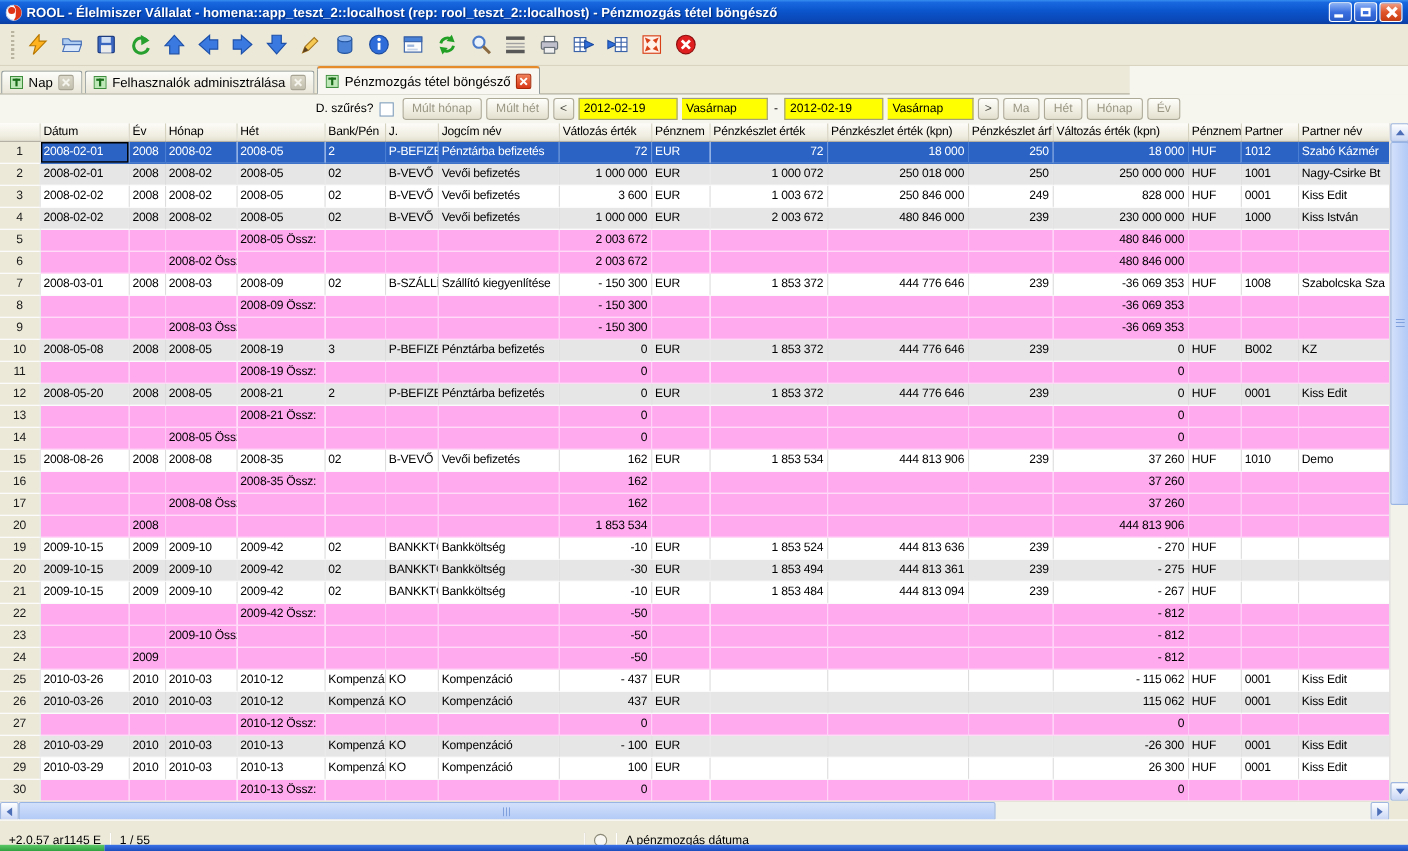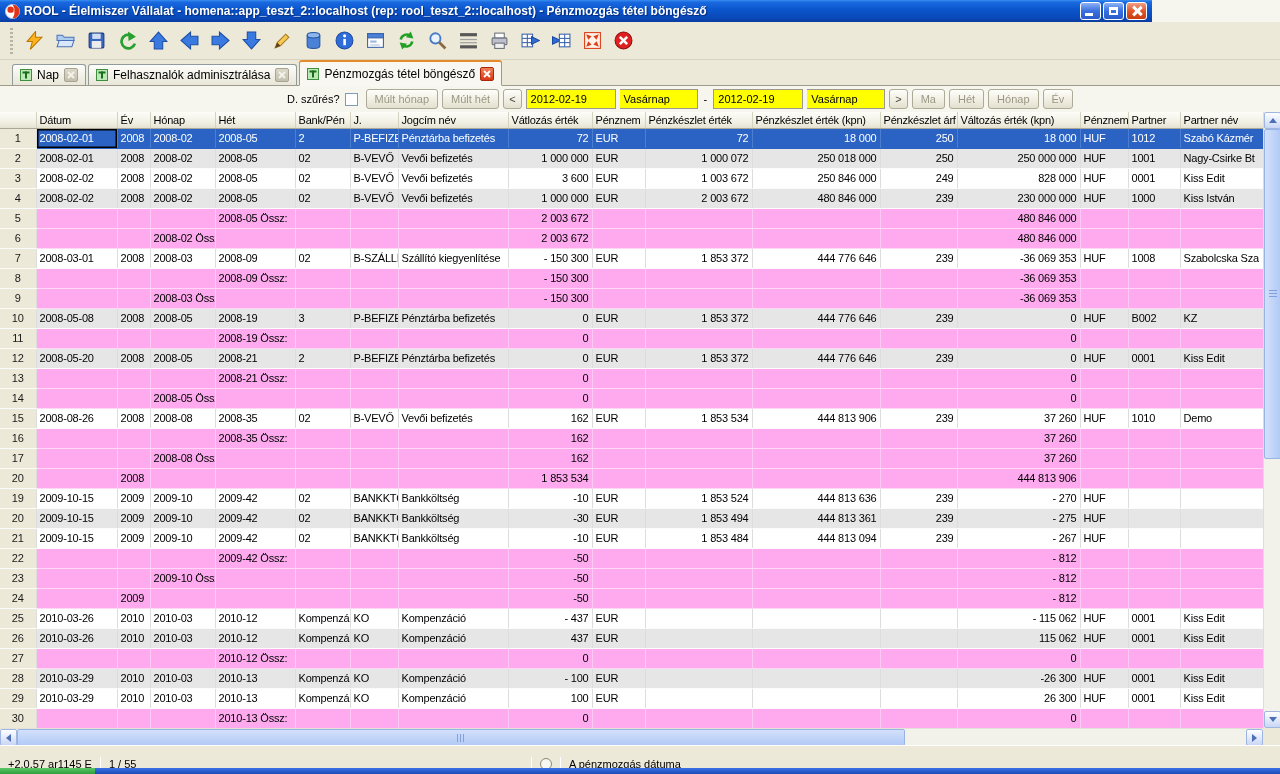--- a/index.html
+++ b/index.html
@@ -1,21 +1,21 @@
 <!DOCTYPE html>
 <html><head>
 <meta charset="utf-8">
 <style>
   html,body{margin:0;padding:0;background:#ECE9D8;}
   *{box-sizing:border-box;}
   .window{position:relative;width:1280px;height:774px;overflow:hidden;
     font-family:"Liberation Sans","DejaVu Sans",sans-serif;font-size:11px;color:#000;background:#F6F5EE;}
 
   
-  .titlebar{position:absolute;left:0;top:0;width:1152px;height:22px;
+  .titlebar{position:absolute;left:0;top:0;width:1280px;height:22px;
     background:linear-gradient(180deg,#388EF0 0%,#1968E0 10%,#0B55CC 45%,#0A47B6 85%,#0A3C9E 100%);
     display:flex;align-items:center;padding:0 3px;}
   .titlebar .applogo{width:15px;height:15px;margin:0 4px 0 2px;flex:0 0 auto;}
   .titletext{color:#fff;font-weight:bold;font-size:12px;text-shadow:1px 1px 1px #012B7A;white-space:nowrap;overflow:hidden;flex:1;}
   .winbtns{display:flex;gap:2px;margin-right:2px;}
   .winbtn{width:21px;height:18px;border-radius:3px;border:1px solid #fff;display:flex;align-items:center;justify-content:center;
     background:linear-gradient(180deg,#8DB2F4 0%,#3A6FE0 50%,#2A5BC8 100%);position:relative;}
   .winbtn.close{background:linear-gradient(180deg,#F0A088 0%,#E0562A 50%,#C83C10 100%);}
   .winbtn .mingl{position:absolute;left:4px;bottom:3px;width:8px;height:3px;background:#fff;}
   .winbtn .maxgl{width:9px;height:8px;border:2px solid #fff;border-top-width:3px;}
@@ -24,22 +24,22 @@
   .winbtn .xgl:before{transform:rotate(45deg);} .winbtn .xgl:after{transform:rotate(-45deg);}
 
   
   .toolbar{position:absolute;left:0;top:22px;width:1280px;height:38px;background:#ECE9D8;
     border-bottom:1px solid #D8D4C0;display:flex;align-items:center;padding-left:10px;}
   .tgrip{width:3px;height:26px;margin-right:8px;background:repeating-linear-gradient(180deg,#B8B4A0 0 2px,transparent 2px 4px);}
   .tbtn{width:27px;height:27px;margin-right:4px;display:flex;align-items:center;justify-content:center;border:1px solid transparent;border-radius:2px;}
   .tbtn svg{width:19px;height:19px;}
 
   
-  .tabbar{position:absolute;left:0;top:60px;width:1280px;height:26px;background:#ECE9D8;
-    border-bottom:1px solid #9C9A8A;display:flex;align-items:flex-end;padding-left:12px;}
+  .tabbar{position:absolute;left:0;top:60px;width:1027px;height:26px;background:#ECE9D8;
+    border-bottom:1px solid #9C9A8A;display:flex;align-items:flex-end;padding-left:1px;}
   .tab{display:flex;align-items:center;gap:5px;height:21px;padding:0 7px;margin-right:2px;
     background:linear-gradient(180deg,#FDFDFA 0%,#E9E6D8 100%);
     border:1px solid #919B9C;border-bottom:none;border-radius:3px 3px 0 0;cursor:default;}
   .tab.active{height:26px;background:#F8F7F1;border-top:2px solid #E68B2C;margin-bottom:-1px;border-bottom:1px solid #F8F7F1;}
   .tab .ticon svg{width:12px;height:12px;display:block;}
   .tab .tlabel{font-size:12px;white-space:nowrap;}
   .tabclose{width:14px;height:14px;border-radius:2px;display:flex;align-items:center;justify-content:center;
     background:linear-gradient(180deg,#DCD9CA,#C2BFAE);border:1px solid #A8A494;}
   .tab.active .tabclose{background:linear-gradient(180deg,#F08058,#D83818);border-color:#A82808;}
   .tabclose svg{width:8px;height:8px;display:block;}

